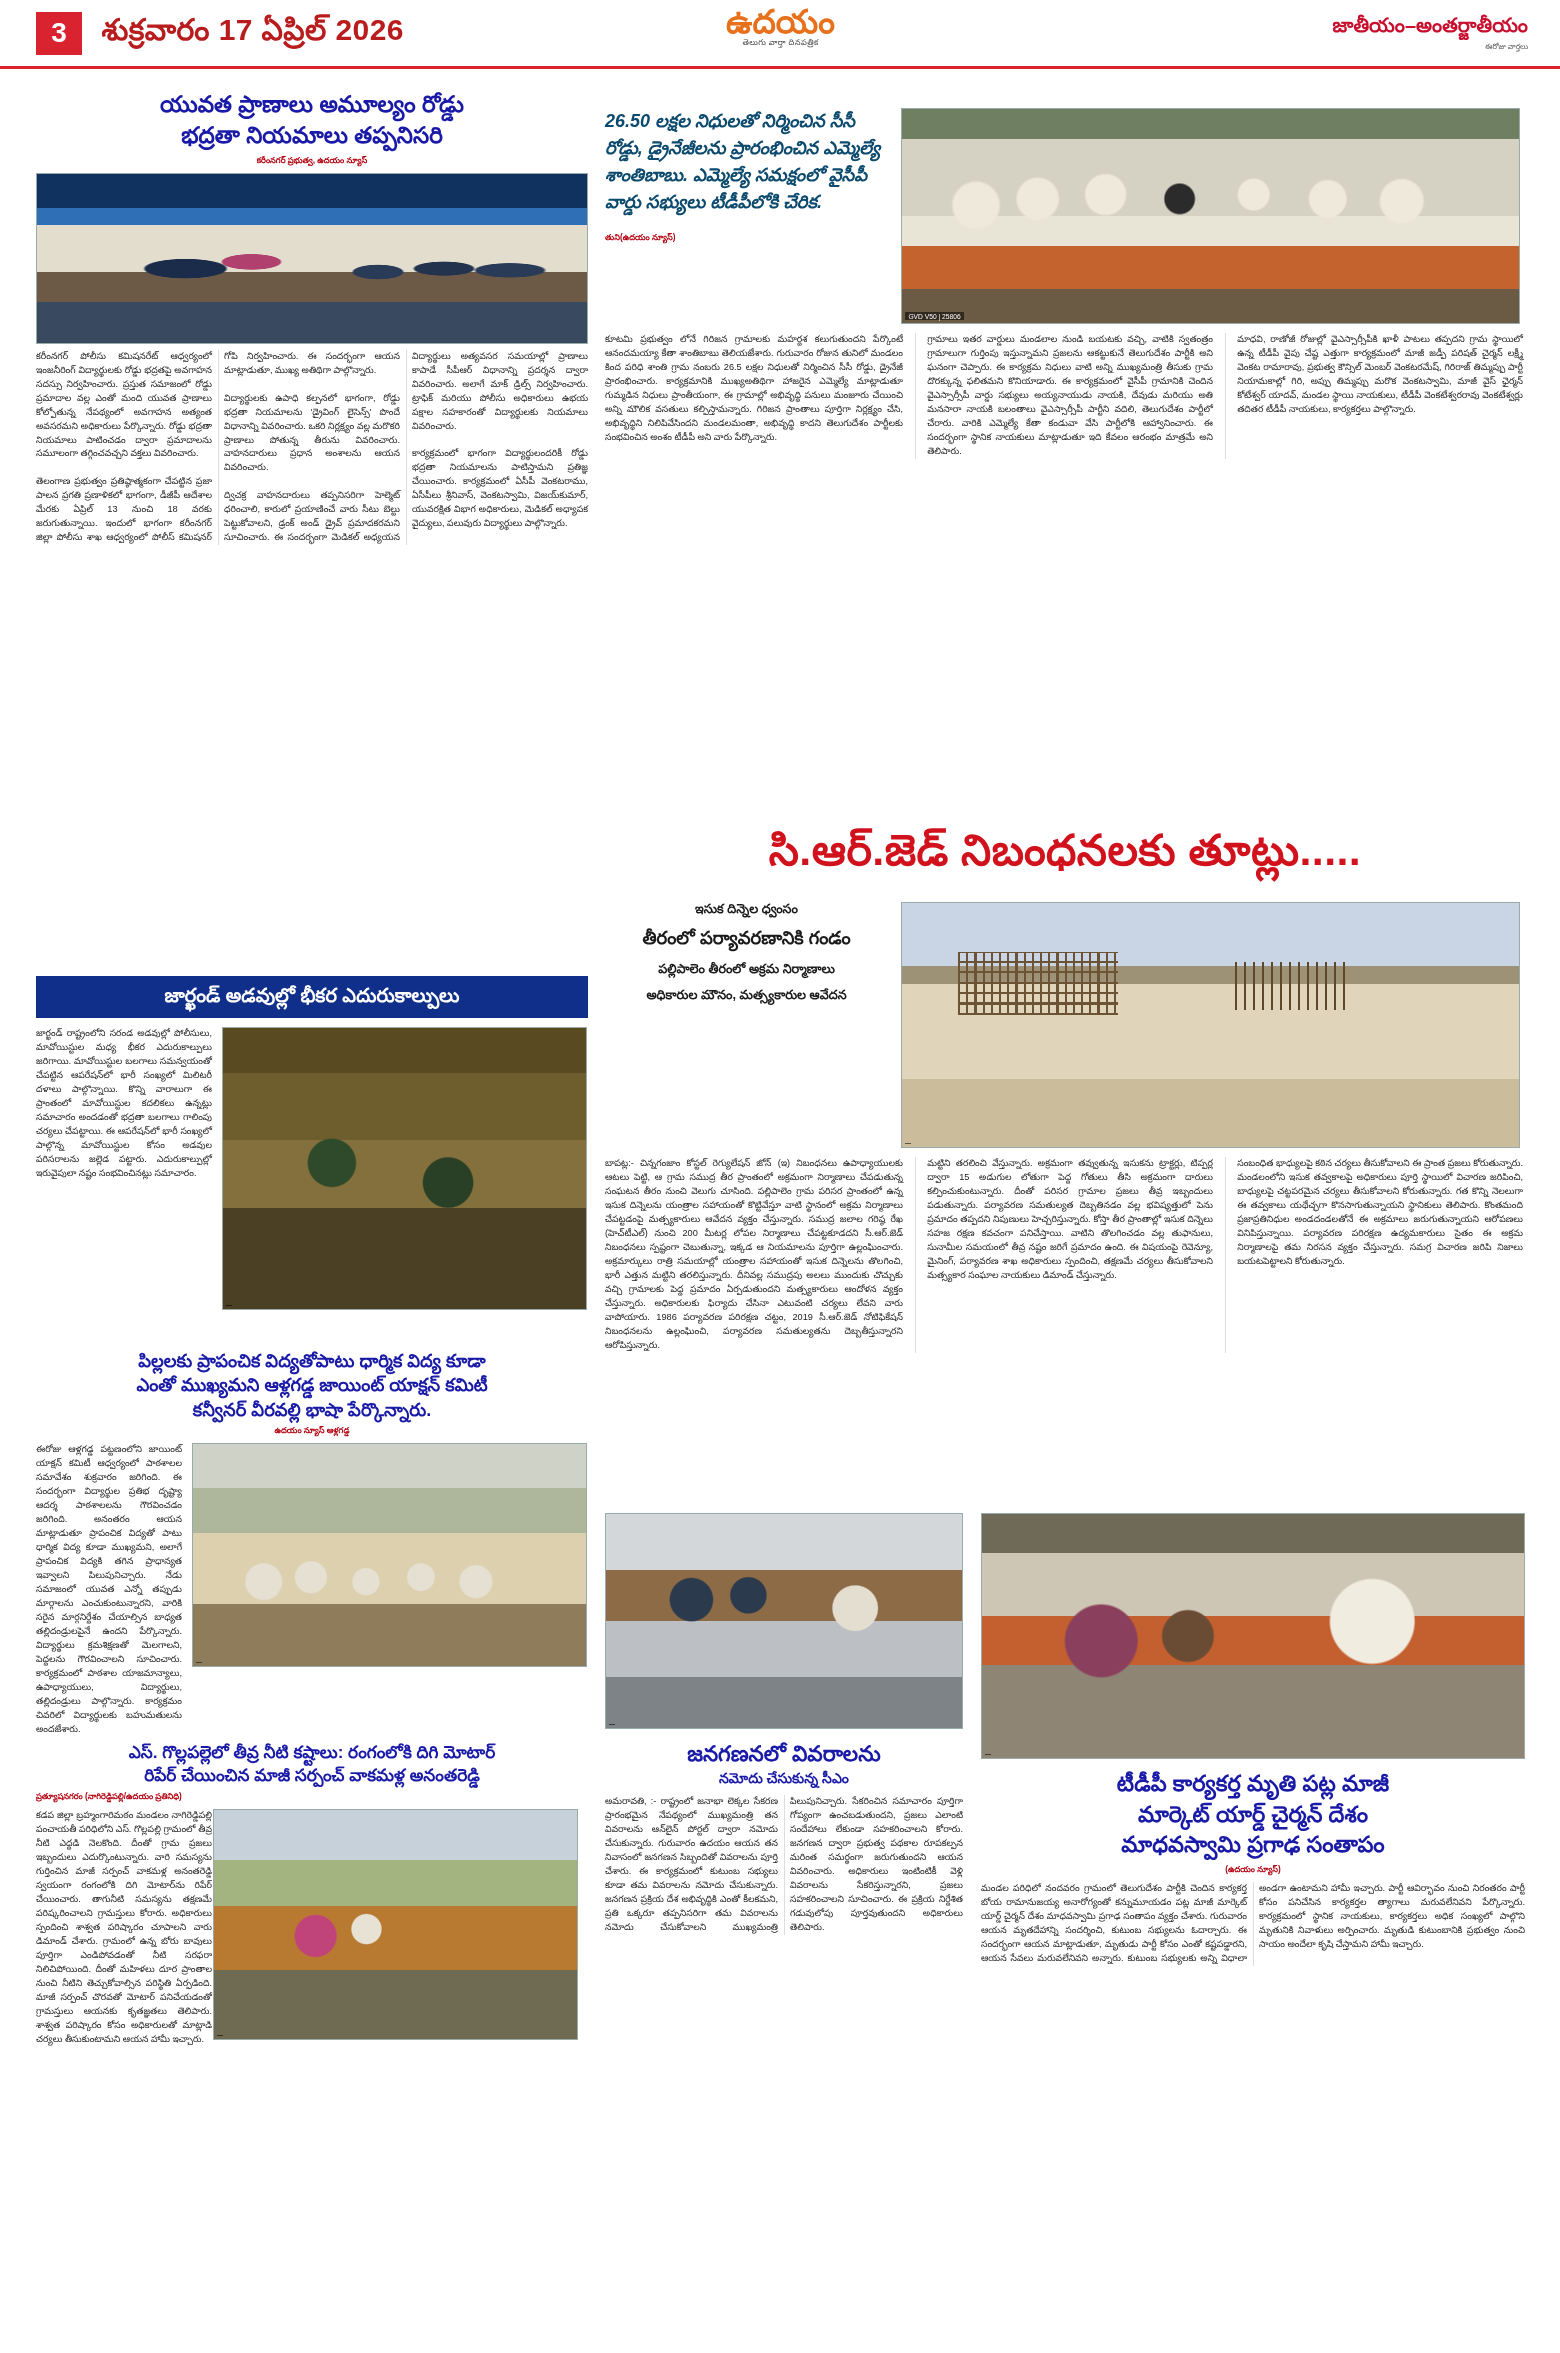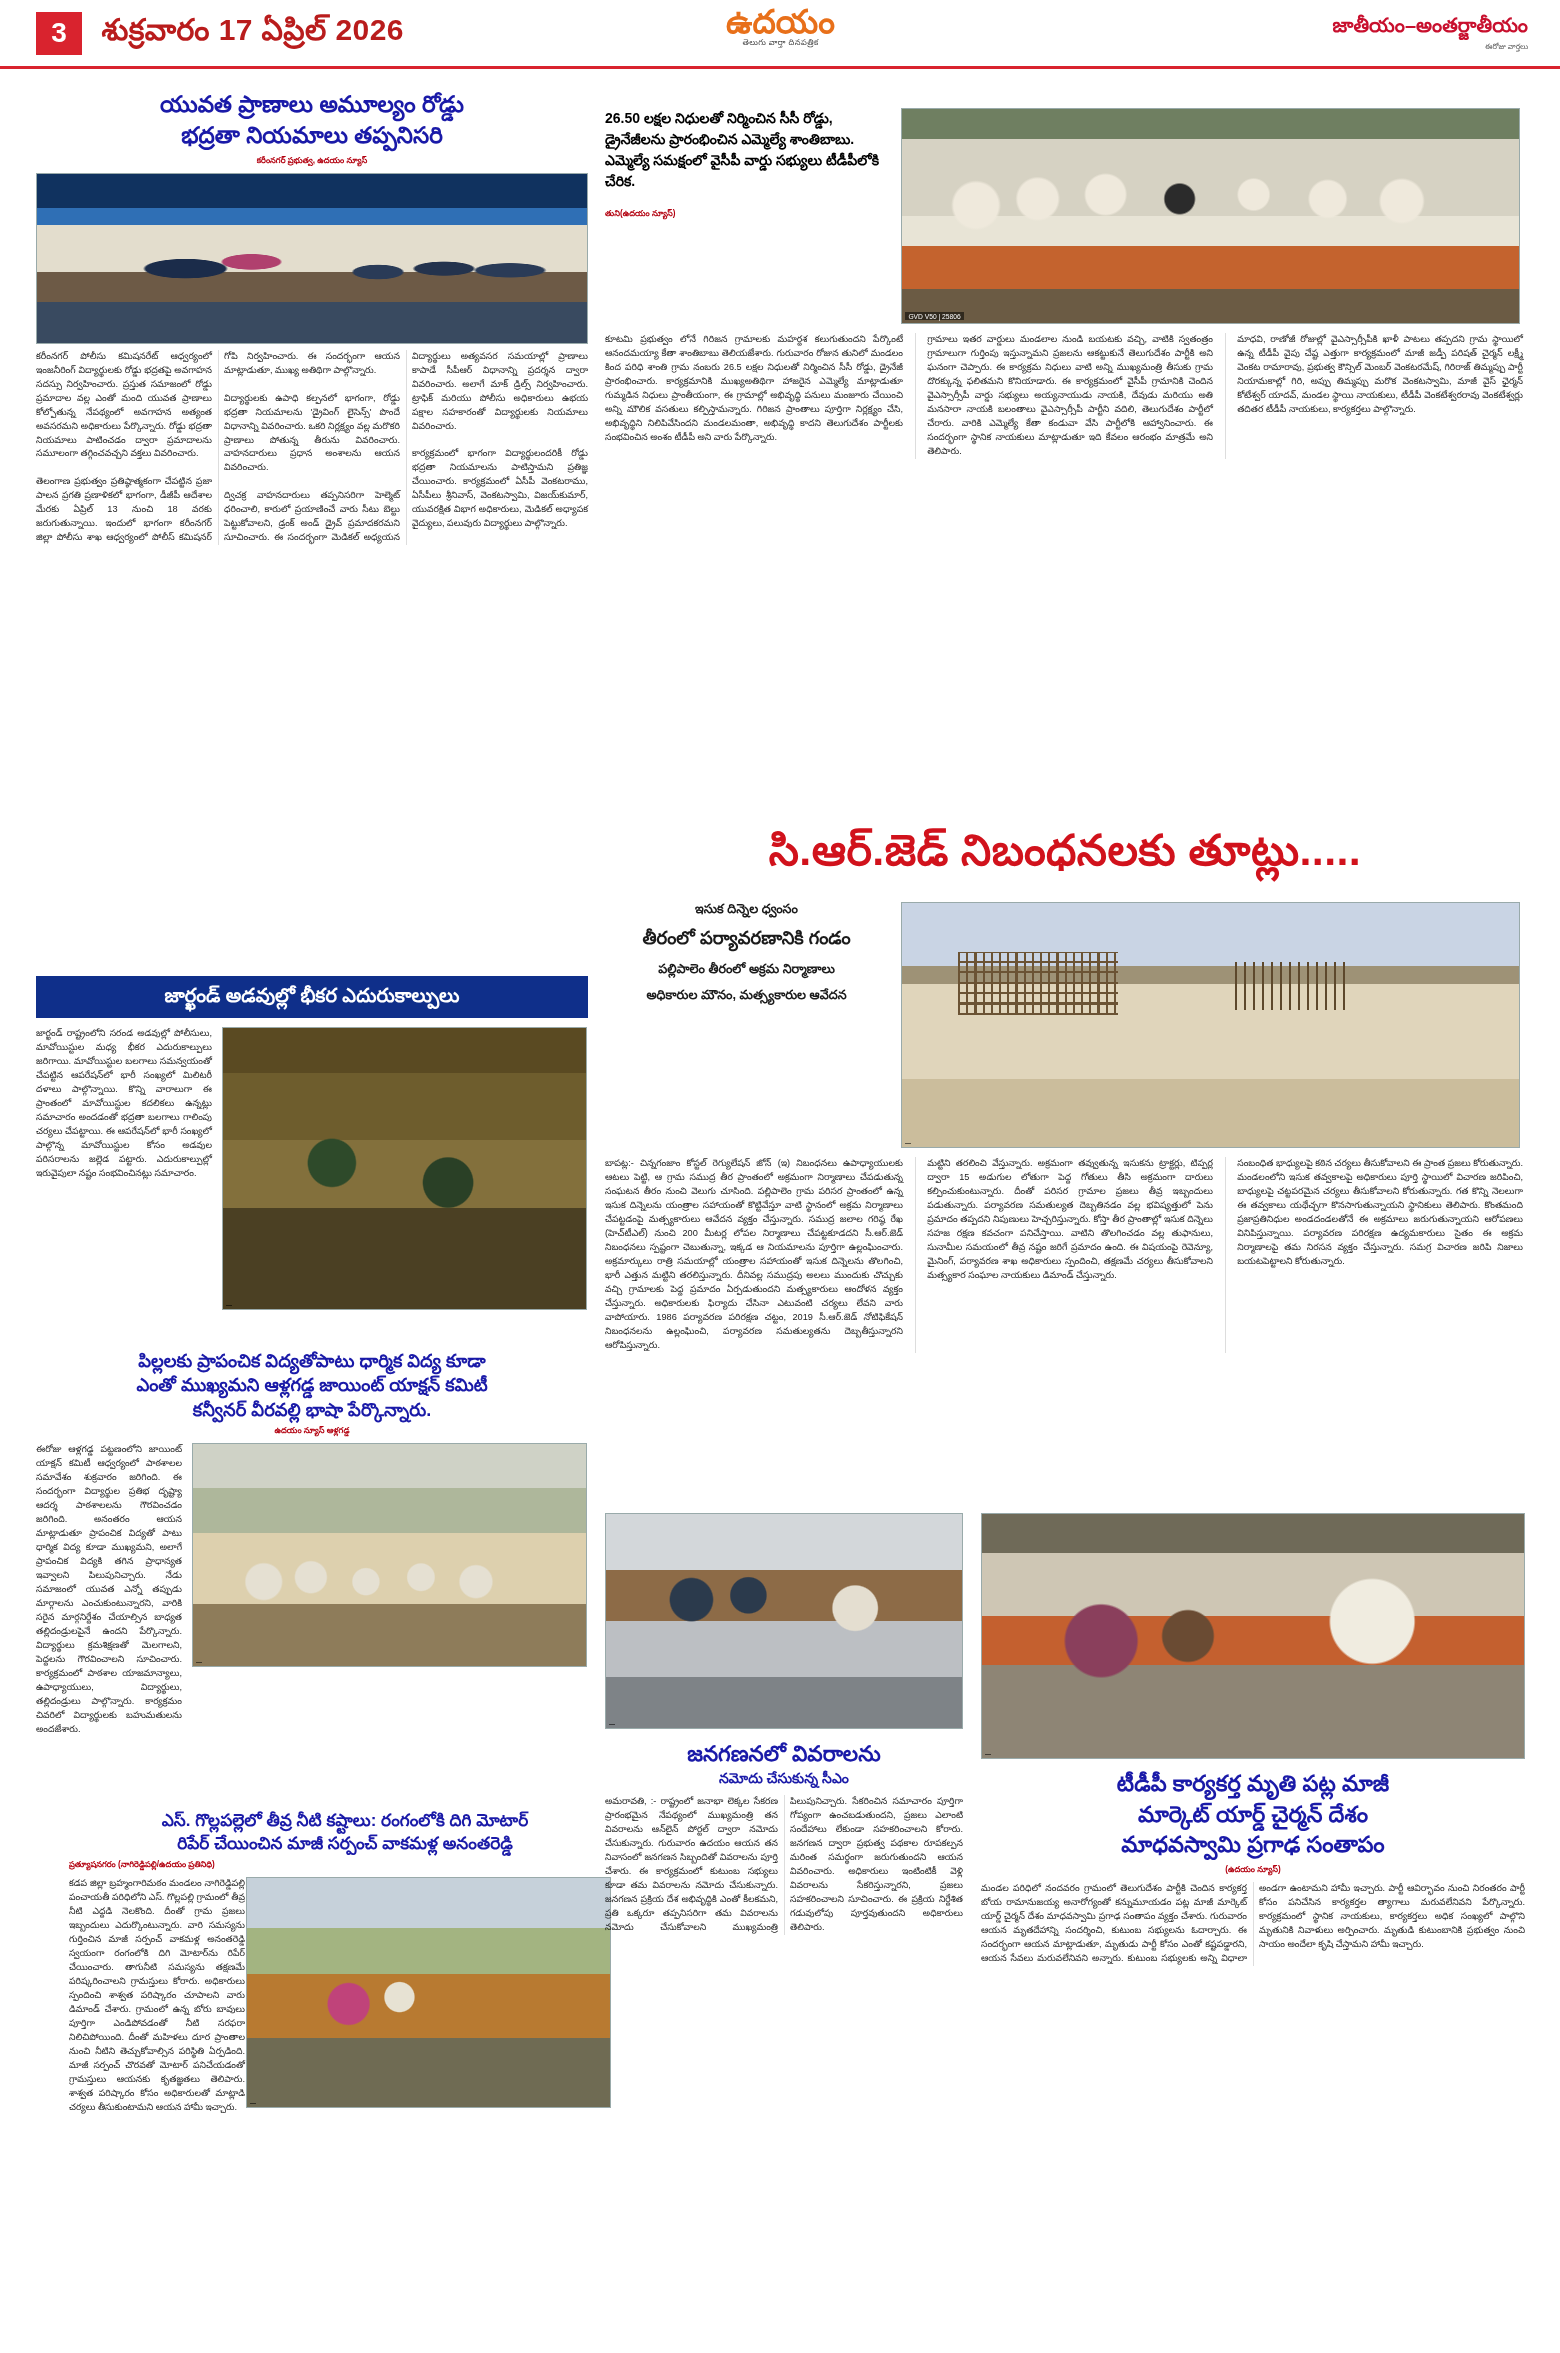--- a/index.html
+++ b/index.html
@@ -184,21 +184,21 @@
 
 ద్విచక్ర వాహనదారులు తప్పనిసరిగా హెల్మెట్ ధరించాలి, కారులో ప్రయాణించే వారు సీటు బెల్టు పెట్టుకోవాలని, డ్రంక్ అండ్ డ్రైవ్ ప్రమాదకరమని సూచించారు. ఈ సందర్భంగా మెడికల్ అధ్యయన విద్యార్థులు అత్యవసర సమయాల్లో ప్రాణాలు కాపాడే సీపీఆర్ విధానాన్ని ప్రదర్శన ద్వారా వివరించారు. అలాగే మాక్ డ్రిల్స్ నిర్వహించారు. ట్రాఫిక్ మరియు పోలీసు అధికారులు ఉభయ పక్షాల సహకారంతో విద్యార్థులకు నియమాలు వివరించారు.
 
 కార్యక్రమంలో భాగంగా విద్యార్థులందరికీ రోడ్డు భద్రతా నియమాలను పాటిస్తామని ప్రతిజ్ఞ చేయించారు. కార్యక్రమంలో ఏసీపీ వెంకటరాము, ఏసీపీలు శ్రీనివాస్, వెంకటస్వామి, విజయ్‌కుమార్, యువరక్షిత విభాగ అధికారులు, మెడికల్ అధ్యాపక వైద్యులు, పలువురు విద్యార్థులు పాల్గొన్నారు.</div>
   </div>
 
   <div class="col" style="left:605px; top:89px; width:920px;">
 
     <div style="display:flex; gap:13.4px; margin-top:19.4px;">
       <div style="width:283px;">
-        <div style="font-size:14px; font-weight:bold; color:#000000; line-height:1.5; text-align:left;">26.50 లక్షల నిధులతో నిర్మించిన సీసీ రోడ్డు, డ్రైనేజీలను ప్రారంభించిన ఎమ్మెల్యే శాంతిబాబు. ఎమ్మెల్యే సమక్షంలో వైసీపీ వార్డు సభ్యులు టీడీపీలోకి చేరిక.</div>
+        <div style="font-size:18px; font-weight:bold; color:#0c4a6e; line-height:1.5; text-align:left;font-style:italic;">26.50 లక్షల నిధులతో నిర్మించిన సీసీ రోడ్డు, డ్రైనేజీలను ప్రారంభించిన ఎమ్మెల్యే శాంతిబాబు. ఎమ్మెల్యే సమక్షంలో వైసీపీ వార్డు సభ్యులు టీడీపీలోకి చేరిక.</div>
         <div class="kicker" style="margin-top:16.4px; text-align:left;">తుని(ఉదయం న్యూస్)</div>
       </div>
       <div class="photo ph-group" style="width:619px;height:216px;">
         <div style="position:absolute;left:0;top:0;width:100%;height:100%;
           background:
             radial-gradient(circle at 12% 45%, #efe9dc 0 4%, transparent 4.5%),
             radial-gradient(circle at 22% 42%, #efe9dc 0 4%, transparent 4.5%),
             radial-gradient(circle at 33% 40%, #efe9dc 0 4.5%, transparent 5%),
             radial-gradient(circle at 45% 42%, #2b2b2b 0 4%, transparent 4.5%),
             radial-gradient(circle at 57% 40%, #efe9dc 0 4%, transparent 4.5%),
@@ -274,21 +274,21 @@
             radial-gradient(circle at 30% 60%, #e5e0d2 0 5%, transparent 5.5%),
             radial-gradient(circle at 44% 62%, #e5e0d2 0 5%, transparent 5.5%),
             radial-gradient(circle at 58% 60%, #e5e0d2 0 5%, transparent 5.5%),
             radial-gradient(circle at 72% 62%, #e5e0d2 0 5%, transparent 5.5%),
             linear-gradient(180deg,#cfd2c6 0 20%, #aeb79b 20% 40%, #ddd0ae 40% 72%, #8e7c5a 72% 100%);"></div>
         <div class="tag"></div>
       </div>
     </div>
   </div>
 
-  <div class="col" style="left:36px; top:1810px; width:552px;margin-left:33px;">
+  <div class="col" style="left:36px; top:1742px; width:552px;">
     <div class="hl" style="font-size:17px;">ఎస్. గొల్లపల్లెలో తీవ్ర నీటి కష్టాలు: రంగంలోకి దిగి మోటార్</div>
     <div class="hl" style="font-size:17px;">రిపేర్ చేయించిన మాజీ సర్పంచ్ వాకమళ్ల అనంతరెడ్డి</div>
     <div class="kicker" style="text-align:left;">ప్రత్యూషనగరం (నాగిరెడ్డిపల్లి/ఉదయం ప్రతినిధి)</div>
     <div style="display:flex; gap:1px;">
       <div class="body-text" style="width:176px;">కడప జిల్లా బ్రహ్మంగారిమఠం మండలం నాగిరెడ్డిపల్లి పంచాయతీ పరిధిలోని ఎస్. గొల్లపల్లి గ్రామంలో తీవ్ర నీటి ఎద్దడి నెలకొంది. దీంతో గ్రామ ప్రజలు ఇబ్బందులు ఎదుర్కొంటున్నారు. వారి సమస్యను గుర్తించిన మాజీ సర్పంచ్ వాకమళ్ల అనంతరెడ్డి స్వయంగా రంగంలోకి దిగి మోటార్‌ను రిపేర్ చేయించారు. తాగునీటి సమస్యను తక్షణమే పరిష్కరించాలని గ్రామస్తులు కోరారు. అధికారులు స్పందించి శాశ్వత పరిష్కారం చూపాలని వారు డిమాండ్ చేశారు. గ్రామంలో ఉన్న బోరు బావులు పూర్తిగా ఎండిపోవడంతో నీటి సరఫరా నిలిచిపోయింది. దీంతో మహిళలు దూర ప్రాంతాల నుంచి నీటిని తెచ్చుకోవాల్సిన పరిస్థితి ఏర్పడింది. మాజీ సర్పంచ్ చొరవతో మోటార్ పనిచేయడంతో గ్రామస్తులు ఆయనకు కృతజ్ఞతలు తెలిపారు. శాశ్వత పరిష్కారం కోసం అధికారులతో మాట్లాడి చర్యలు తీసుకుంటామని ఆయన హామీ ఇచ్చారు.</div>
       <div class="photo ph-tractor" style="width:365px;height:231px;">
         <div style="position:absolute;left:0;top:0;width:100%;height:100%;
           background:
             radial-gradient(circle at 28% 55%, #c0437a 0 7%, transparent 7.5%),
             radial-gradient(circle at 42% 52%, #e7e2d3 0 6%, transparent 6.5%),

